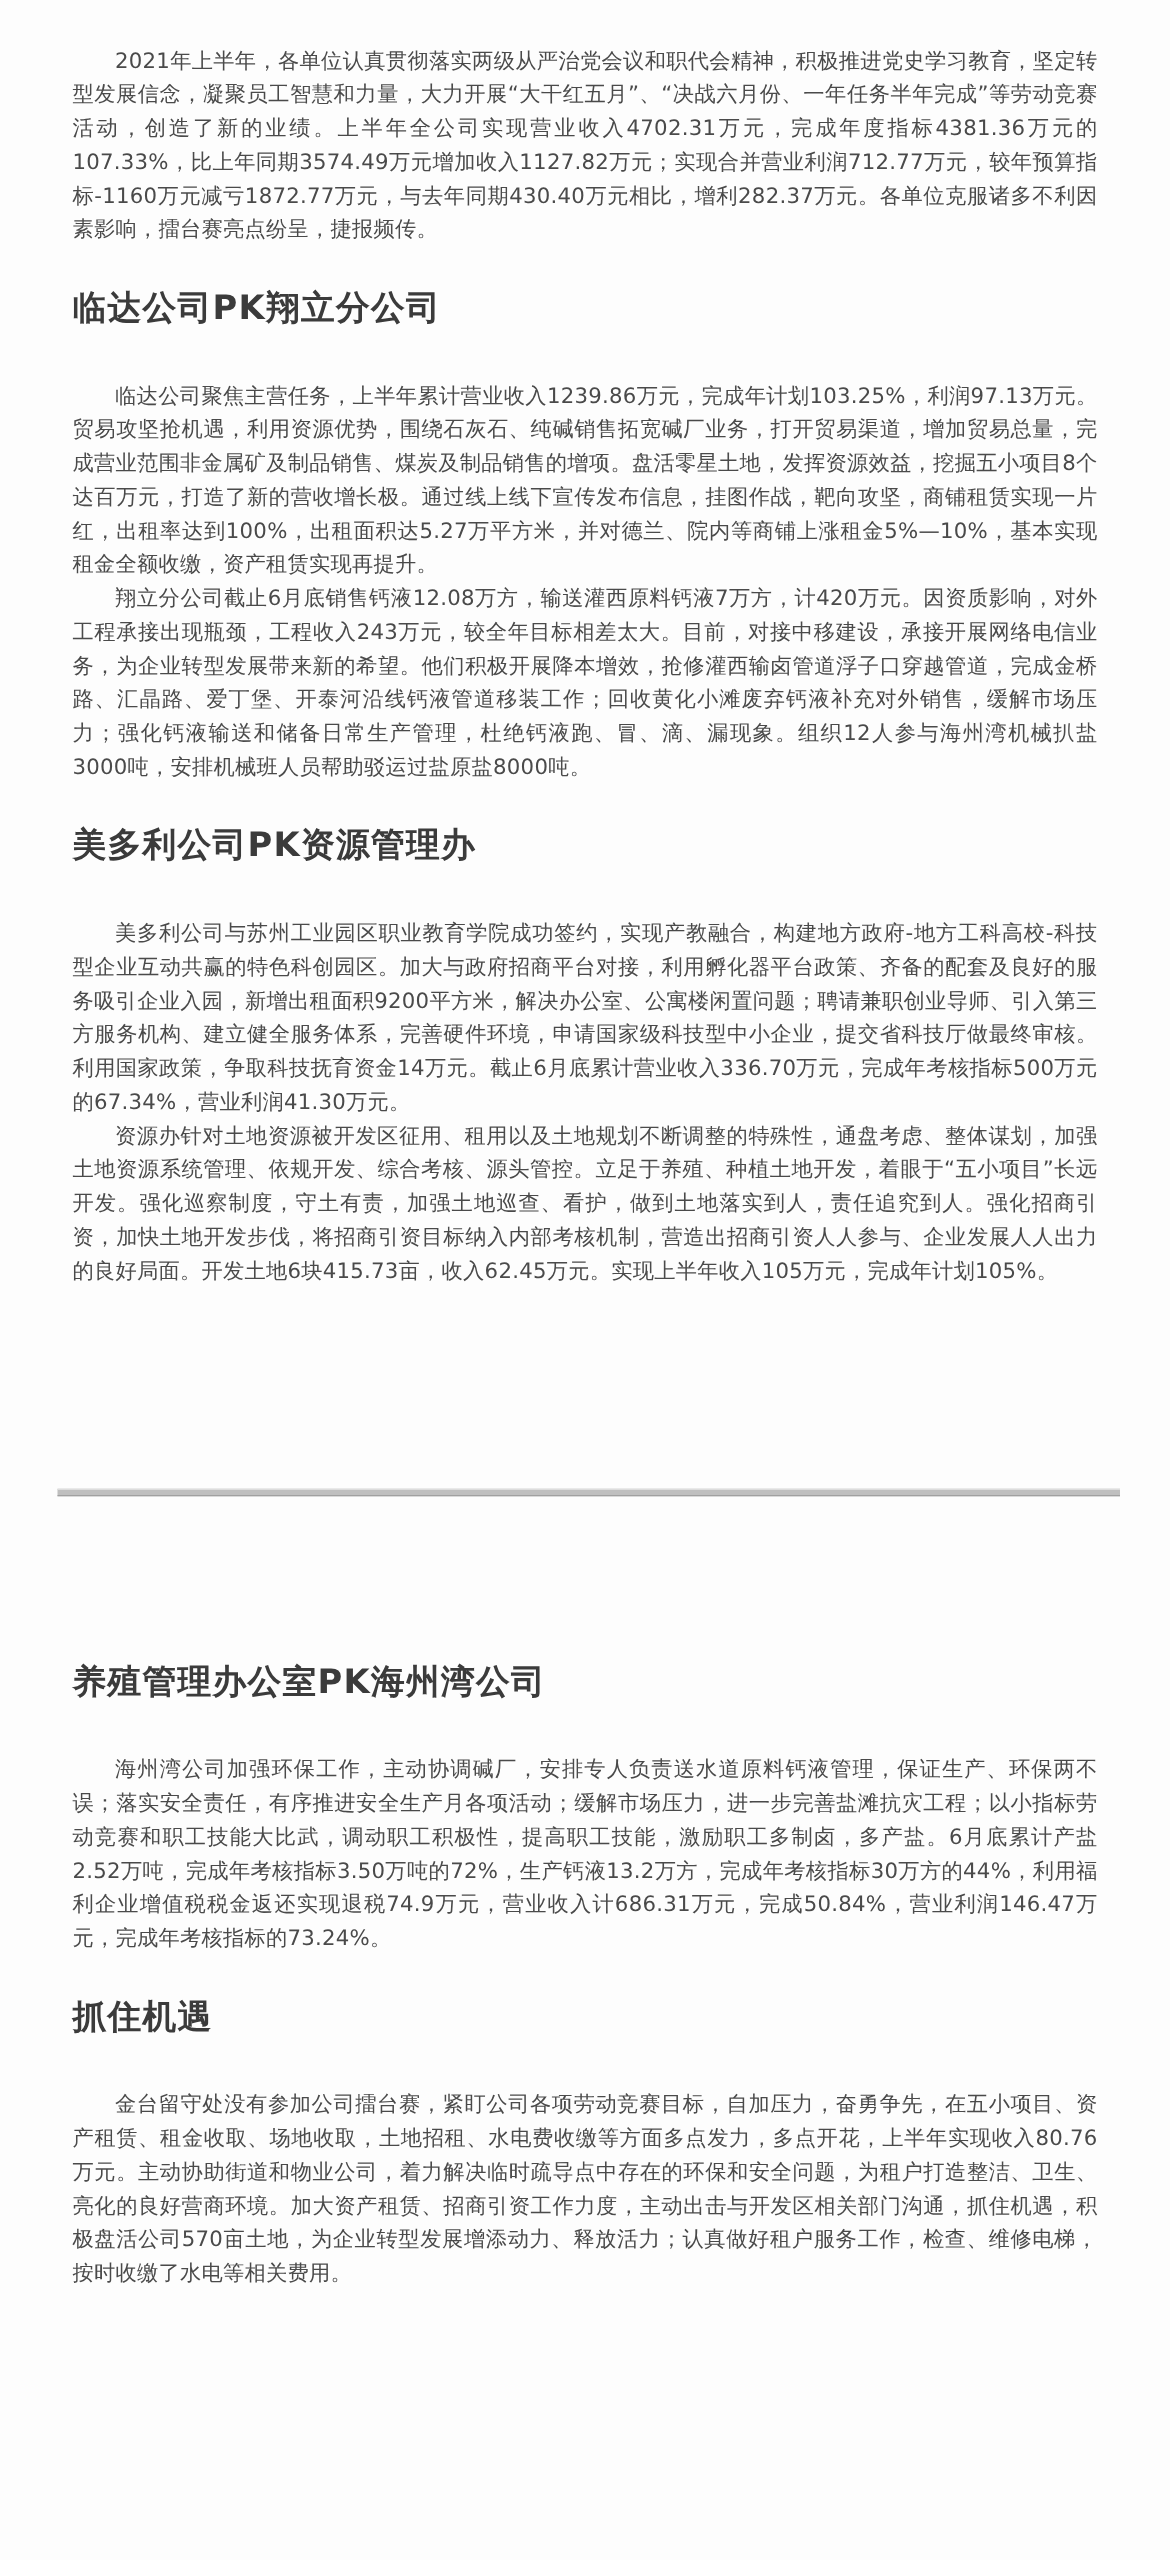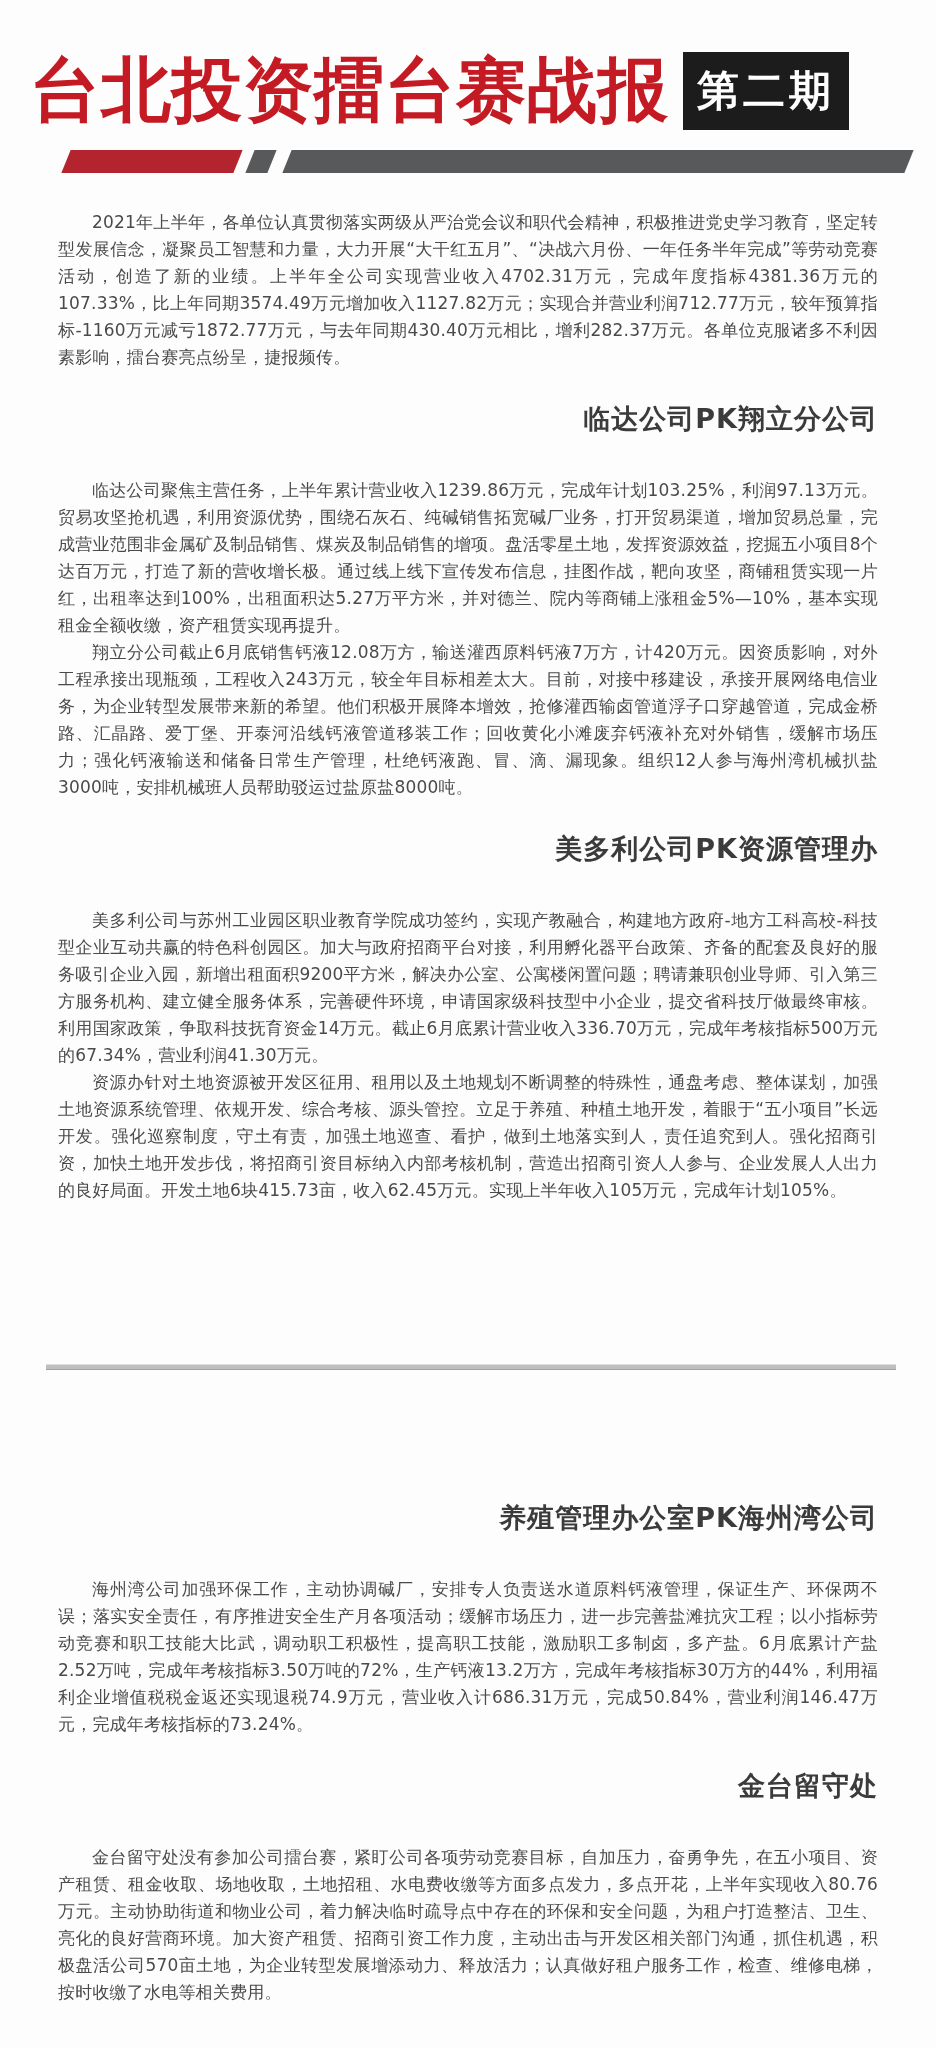--- a/index.html
+++ b/index.html
@@ -31,46 +31,35 @@
   .stripe-slash{ width:22px;  background:#58595b; margin-left:12px; }
   .stripe-long { width:622px; background:#58595b; margin-left:15px; }
 
   
   .content { padding:36px 58px 70px; color:#4a4a4a; }
   .body-text {
     font-size:17px; line-height:27px; text-align:justify;
     text-indent:2em; letter-spacing:0.2px;
   }
   .section-heading {
-    text-align:right; font-size:27px; font-weight:700; color:#3b3b3b;
+    text-align:left; font-size:27px; font-weight:700; color:#3b3b3b;
     letter-spacing:1px; margin:30px 0 40px;
   }
   .section-divider {
     height:6px; background:#bfbfbf;
     border-top:1px solid #dddddd; border-bottom:1px solid #a0a0a0;
     margin:160px -18px 0 -12px;
   }
   .post-divider-gap { height:100px; }
 </style>
 </head>
 <body>
 
 <div class="page">
 
-  <header class="masthead">
-    <div class="title-row">
-      <h1 class="main-title">台北投资擂台赛战报</h1>
-      <div class="issue-badge">第二期</div>
-    </div>
-    <div class="stripe-row">
-      <span class="stripe stripe-red"></span>
-      <span class="stripe stripe-slash"></span>
-      <span class="stripe stripe-long"></span>
-    </div>
-  </header>
 
   <main class="content">
 
     <p class="body-text">2021年上半年，各单位认真贯彻落实两级从严治党会议和职代会精神，积极推进党史学习教育，坚定转型发展信念，凝聚员工智慧和力量，大力开展“大干红五月”、“决战六月份、一年任务半年完成”等劳动竞赛活动，创造了新的业绩。上半年全公司实现营业收入4702.31万元，完成年度指标4381.36万元的107.33%，比上年同期3574.49万元增加收入1127.82万元；实现合并营业利润712.77万元，较年预算指标-1160万元减亏1872.77万元，与去年同期430.40万元相比，增利282.37万元。各单位克服诸多不利因素影响，擂台赛亮点纷呈，捷报频传。</p>
 
     <section>
       <h2 class="section-heading">临达公司PK翔立分公司</h2>
       <p class="body-text">临达公司聚焦主营任务，上半年累计营业收入1239.86万元，完成年计划103.25%，利润97.13万元。贸易攻坚抢机遇，利用资源优势，围绕石灰石、纯碱销售拓宽碱厂业务，打开贸易渠道，增加贸易总量，完成营业范围非金属矿及制品销售、煤炭及制品销售的增项。盘活零星土地，发挥资源效益，挖掘五小项目8个达百万元，打造了新的营收增长极。通过线上线下宣传发布信息，挂图作战，靶向攻坚，商铺租赁实现一片红，出租率达到100%，出租面积达5.27万平方米，并对德兰、院内等商铺上涨租金5%—10%，基本实现租金全额收缴，资产租赁实现再提升。</p>
       <p class="body-text">翔立分公司截止6月底销售钙液12.08万方，输送灌西原料钙液7万方，计420万元。因资质影响，对外工程承接出现瓶颈，工程收入243万元，较全年目标相差太大。目前，对接中移建设，承接开展网络电信业务，为企业转型发展带来新的希望。他们积极开展降本增效，抢修灌西输卤管道浮子口穿越管道，完成金桥路、汇晶路、爱丁堡、开泰河沿线钙液管道移装工作；回收黄化小滩废弃钙液补充对外销售，缓解市场压力；强化钙液输送和储备日常生产管理，杜绝钙液跑、冒、滴、漏现象。组织12人参与海州湾机械扒盐3000吨，安排机械班人员帮助驳运过盐原盐8000吨。</p>
     </section>
@@ -83,18 +72,18 @@
 
     <div class="section-divider"></div>
     <div class="post-divider-gap"></div>
 
     <section>
       <h2 class="section-heading">养殖管理办公室PK海州湾公司</h2>
       <p class="body-text">海州湾公司加强环保工作，主动协调碱厂，安排专人负责送水道原料钙液管理，保证生产、环保两不误；落实安全责任，有序推进安全生产月各项活动；缓解市场压力，进一步完善盐滩抗灾工程；以小指标劳动竞赛和职工技能大比武，调动职工积极性，提高职工技能，激励职工多制卤，多产盐。6月底累计产盐2.52万吨，完成年考核指标3.50万吨的72%，生产钙液13.2万方，完成年考核指标30万方的44%，利用福利企业增值税税金返还实现退税74.9万元，营业收入计686.31万元，完成50.84%，营业利润146.47万元，完成年考核指标的73.24%。</p>
     </section>
 
     <section>
-      <h2 class="section-heading">金台留守处</h2>
+      <h2 class="section-heading">抓住机遇</h2>
       <p class="body-text">金台留守处没有参加公司擂台赛，紧盯公司各项劳动竞赛目标，自加压力，奋勇争先，在五小项目、资产租赁、租金收取、场地收取，土地招租、水电费收缴等方面多点发力，多点开花，上半年实现收入80.76万元。主动协助街道和物业公司，着力解决临时疏导点中存在的环保和安全问题，为租户打造整洁、卫生、亮化的良好营商环境。加大资产租赁、招商引资工作力度，主动出击与开发区相关部门沟通，抓住机遇，积极盘活公司570亩土地，为企业转型发展增添动力、释放活力；认真做好租户服务工作，检查、维修电梯，按时收缴了水电等相关费用。</p>
     </section>
 
   </main>
 </div>
 
 </body></html>

